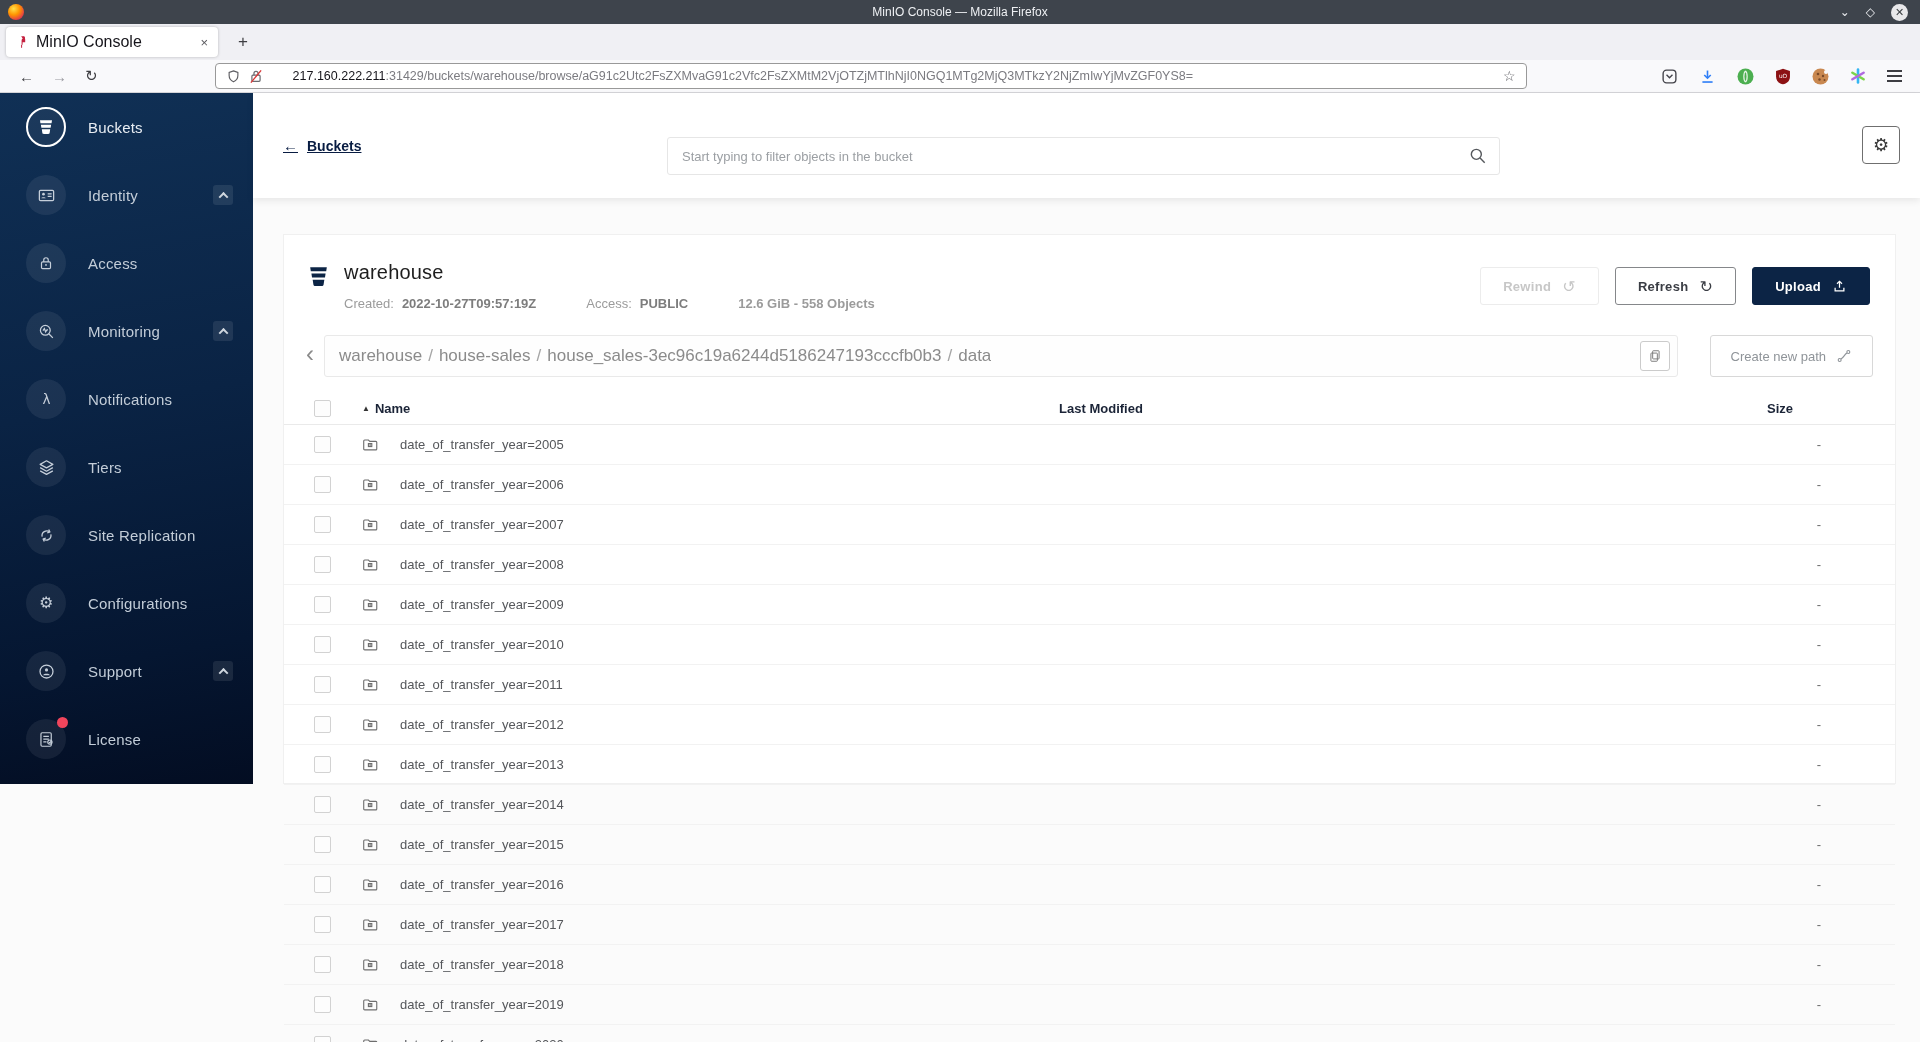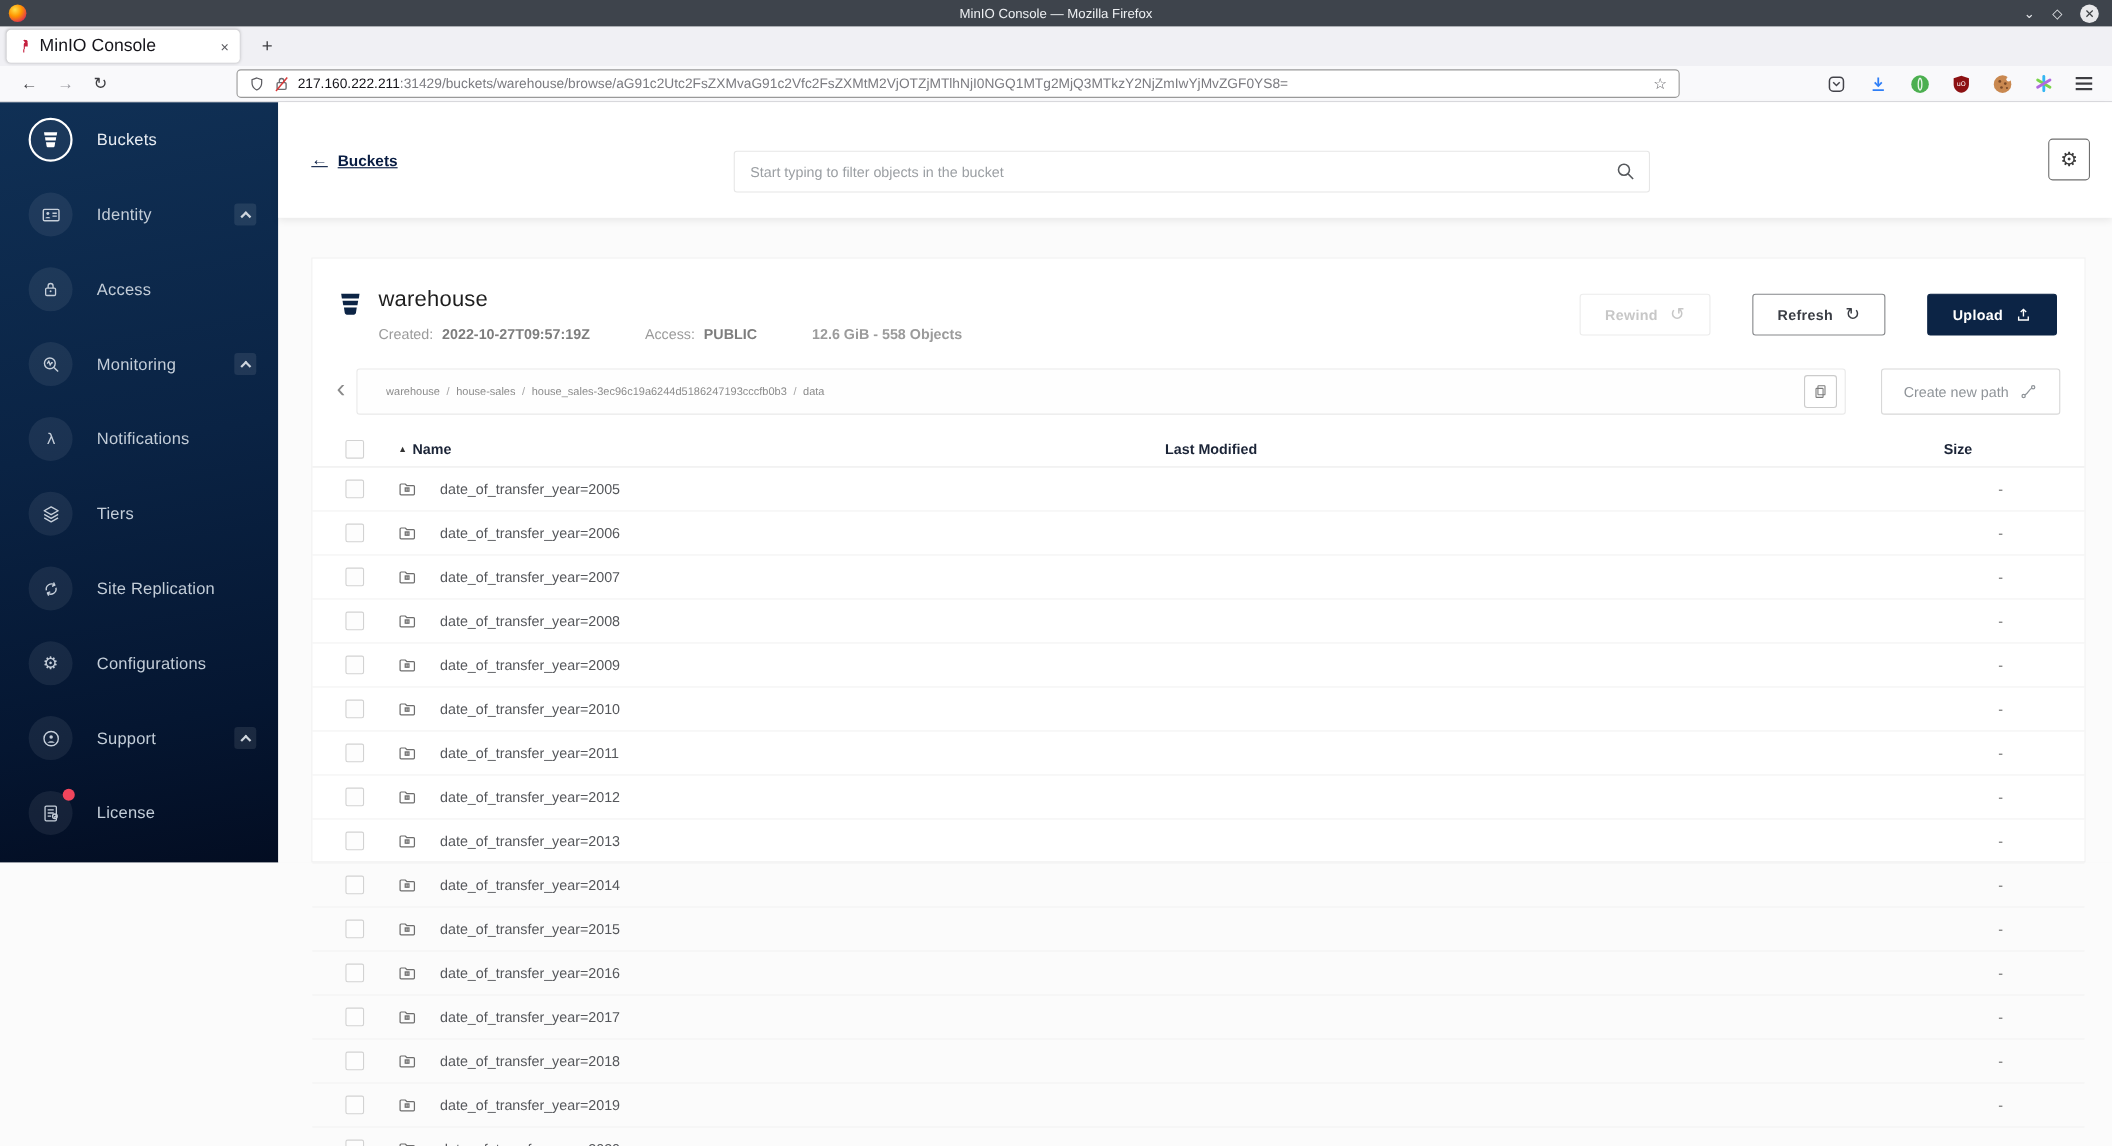--- a/index.html
+++ b/index.html
@@ -21,21 +21,21 @@
   .tab-title { font-size:16px; color:#15141a; flex:1; white-space:nowrap; overflow:hidden; }
   .tab-close { color:#5a5a5f; font-size:13px; padding:0 2px; }
   .newtab-btn { color:#3e3e42; font-size:17px; margin-left:14px; padding:0 6px; }
 
   
   .navbar { height:33px; background:#f9f9fb; border-bottom:1px solid #d4d4d8; display:flex; align-items:center; padding:0 10px; flex:0 0 auto; }
   .nav-btn { font-size:15px; padding:0 9px; color:#3e3e42; }
   .nav-btn.fwd { color:#9a9aa0; }
   .urlbar { margin-left:108px; width:1312px; height:26px; background:#fff; border:1px solid #999; border-radius:4px; display:flex; align-items:center; padding:0 10px; gap:8px; }
   .url-text { flex:1; font-size:12.5px; white-space:nowrap; overflow:hidden; }
-  .url-host { color:#15141a; }
+  .url-host { color:#15141a;margin-left:22px; }
   .url-rest { color:#7b7b80; }
   .star { color:#58585e; font-size:14px; }
   .nav-icons { margin-left:auto; display:flex; align-items:center; gap:21px; padding-right:8px; }
   .ham { display:flex; flex-direction:column; gap:3px; }
   .ham i { width:15px; height:2px; background:#3d3d42; display:block; }
 
   
   .app { flex:1; display:flex; min-height:0; }
 
   
@@ -75,31 +75,31 @@
 
   .bucket-head { display:flex; padding:26px 25px 20px 22px; }
   .bucket-icon { color:#0c2445; margin-top:3px; }
   .bucket-title-block { margin-left:13px; }
   .bucket-title { font-size:20px; color:#1e1e1e; font-weight:500; letter-spacing:.2px; }
   .bucket-meta { display:flex; gap:50px; margin-top:12px; font-size:13px; align-items:baseline;justify-content:flex-end; }
   .meta-pair { display:flex; gap:8px; }
   .meta-label { color:#9b9b9b; }
   .meta-value { color:#7d7d7d; font-weight:700; }
   .meta-usage { color:#9b9b9b; font-weight:600; }
-  .head-buttons { margin-left:auto; display:flex; align-items:center; gap:38px; }
+  .head-buttons { margin-left:auto; display:flex; align-items:center; gap:16px; }
   .btn { height:38px; border-radius:3px; font-size:13px; font-weight:700; display:flex; align-items:center; gap:11px; padding:0 22px; background:#fff; letter-spacing:.3px; }
   .btn .bicon { font-size:16px; font-weight:400; }
   .btn-rewind { color:#c7c7c7; border:1px solid #ececec; }
   .btn-refresh { color:#3a3d44; border:1px solid #85878a; }
   .btn-upload { color:#fff; border:1px solid #0c2445; background:#0c2445; }
 
   .path-row { display:flex; align-items:center; padding:0 22px; margin-top:4px; }
   .chevron-left { color:#8a8a8a; font-size:24px; padding:0 10px 4px 0; line-height:1; }
   .crumb-box { flex:1; height:42px; border:1px solid #e9e9e9; border-radius:3px; background:#fefefe; display:flex; align-items:center; padding:0 7px 0 14px; }
-  .crumbs { font-size:10px; color:#8b8b8b; display:flex; flex-wrap:nowrap; overflow:hidden;margin-left:12px; }
+  .crumbs { font-size:17px; color:#8b8b8b; display:flex; flex-wrap:nowrap; overflow:hidden; }
   .crumb a { color:#8b8b8b; text-decoration:none; }
   .crumb .sep { padding:0 6px; color:#a5a5a5; }
   .crumb:last-child .sep { display:none; }
   .copy-btn { margin-left:auto; width:30px; height:30px; border:1px solid #cbcbcb; border-radius:3px; background:#fff; display:flex; align-items:center; justify-content:center; color:#7c7c7c; }
   .create-path-btn { margin-left:32px; height:42px; border:1px solid #d8d8d8; border-radius:3px; background:#fff; color:#8f9499; font-size:13px; display:flex; align-items:center; gap:10px; padding:0 20px; white-space:nowrap; }
 
   .obj-table { margin-top:16px; }
   .trow { display:grid; grid-template-columns:50px 530px 430px 1fr; align-items:center; padding:0 22px; }
   .thead { height:32px; border-bottom:1px solid #eaeaea; font-size:13px; font-weight:700; color:#1b2437; }
   .thead .col-name { display:flex; align-items:center; gap:5px; padding-left:6px; }

